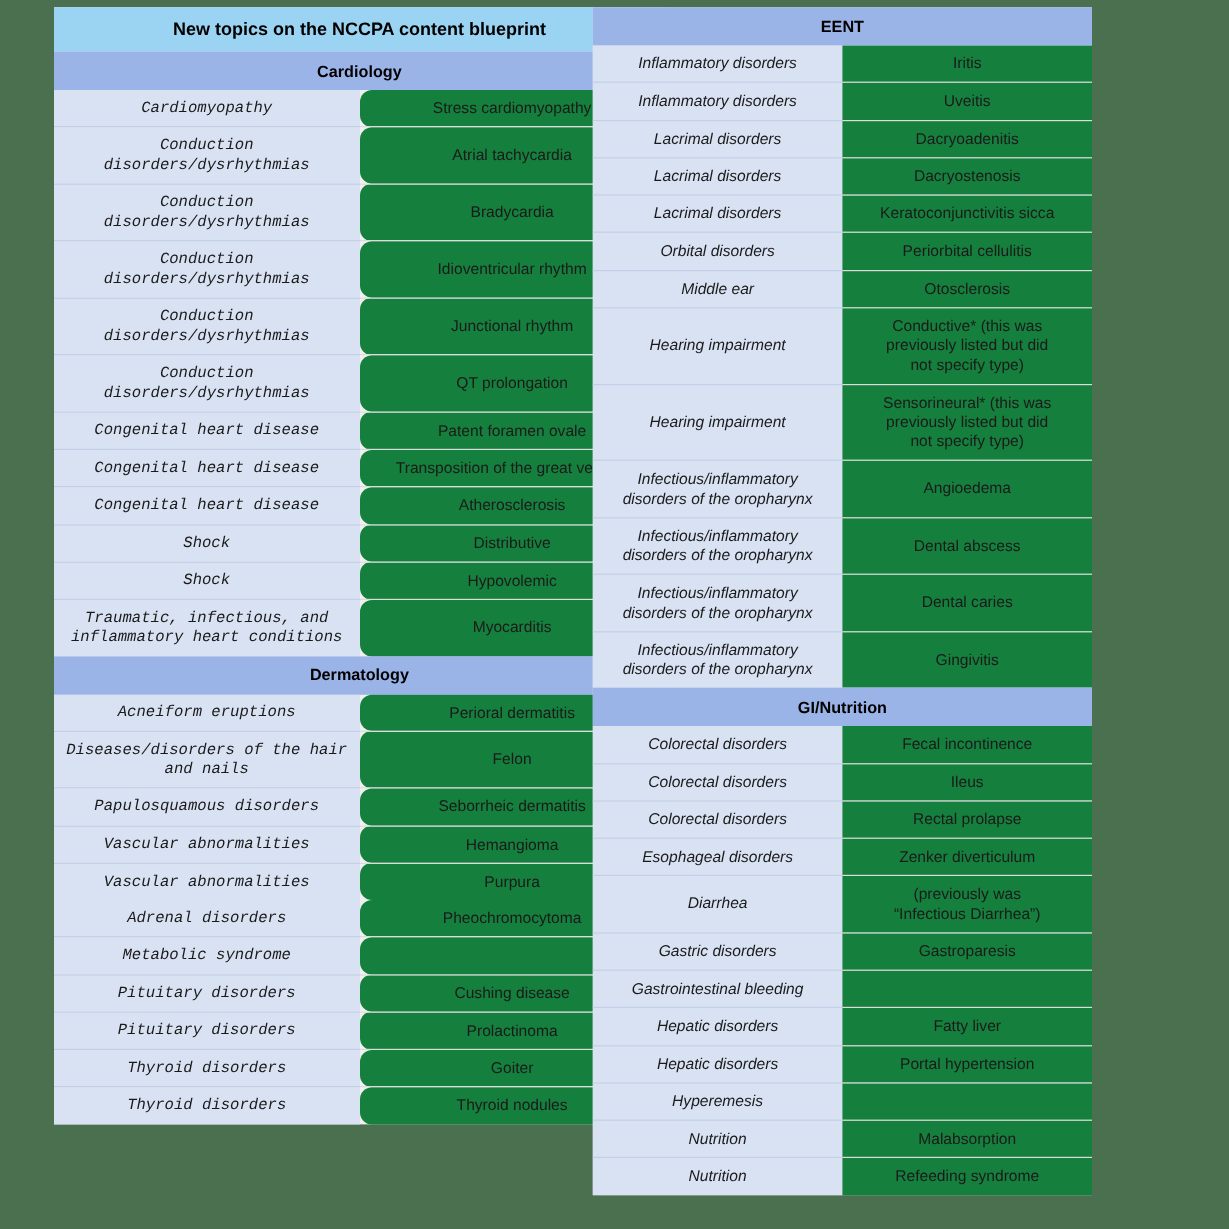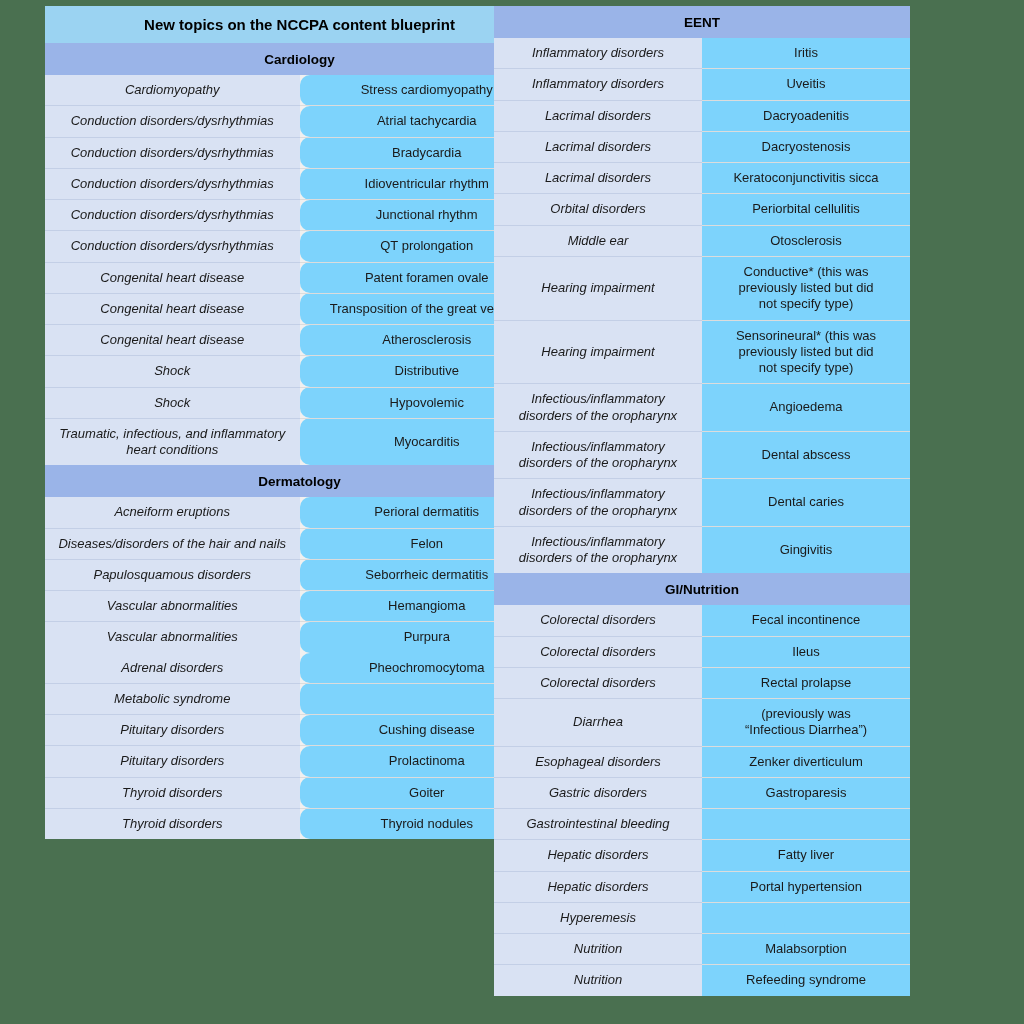--- a/index.html
+++ b/index.html
@@ -60,32 +60,32 @@
     font-style: italic;
     font-size: 13px;
     color: #1a1a1a;
     text-align: center;
     vertical-align: middle;
     padding: 7px 10px;
     line-height: 1.25;
     border-bottom: 1px solid #c3cfe6;
   }
   td.col-detail {
-    background: #7dd3fc;
+    background: #15803d;
     font-size: 13px;
     color: #1a1a1a;
     text-align: center;
     vertical-align: middle;
     padding: 7px 28px;
     line-height: 1.25;
     border-bottom: 1px solid #dcdcdc;
   }
 
   
-  #left-panel  .col-topic  { width: 218px; }
+  #left-panel  .col-topic  { width: 218px; font-family: Liberation Mono, monospace; }
   #left-panel  .col-detail { width: 219px; border-radius: 10px; }
   #right-panel .col-topic  { width: 219px; }
   #right-panel .col-detail { width: 197px; }
 
   tr.last-row td { border-bottom: none; }
   tr.pre-section td { border-bottom: none; }
 </style>
 </head>
 <body style="background: rgb(74, 112, 80);">
 
@@ -266,26 +266,26 @@
           </tr>
           <tr>
             <td class="col-topic">Colorectal disorders</td>
             <td class="col-detail">Ileus</td>
           </tr>
           <tr>
             <td class="col-topic">Colorectal disorders</td>
             <td class="col-detail">Rectal prolapse</td>
           </tr>
           <tr>
+            <td class="col-topic">Esophageal disorders</td>
+            <td class="col-detail">Zenker diverticulum</td>
+          </tr>
+          <tr>
             <td class="col-topic">Diarrhea</td>
             <td class="col-detail">(previously was “Infectious Diarrhea”)</td>
-          </tr>
-          <tr>
-            <td class="col-topic">Esophageal disorders</td>
-            <td class="col-detail">Zenker diverticulum</td>
           </tr>
           <tr>
             <td class="col-topic">Gastric disorders</td>
             <td class="col-detail">Gastroparesis</td>
           </tr>
           <tr>
             <td class="col-topic">Gastrointestinal bleeding</td>
             <td class="col-detail"></td>
           </tr>
           <tr>

